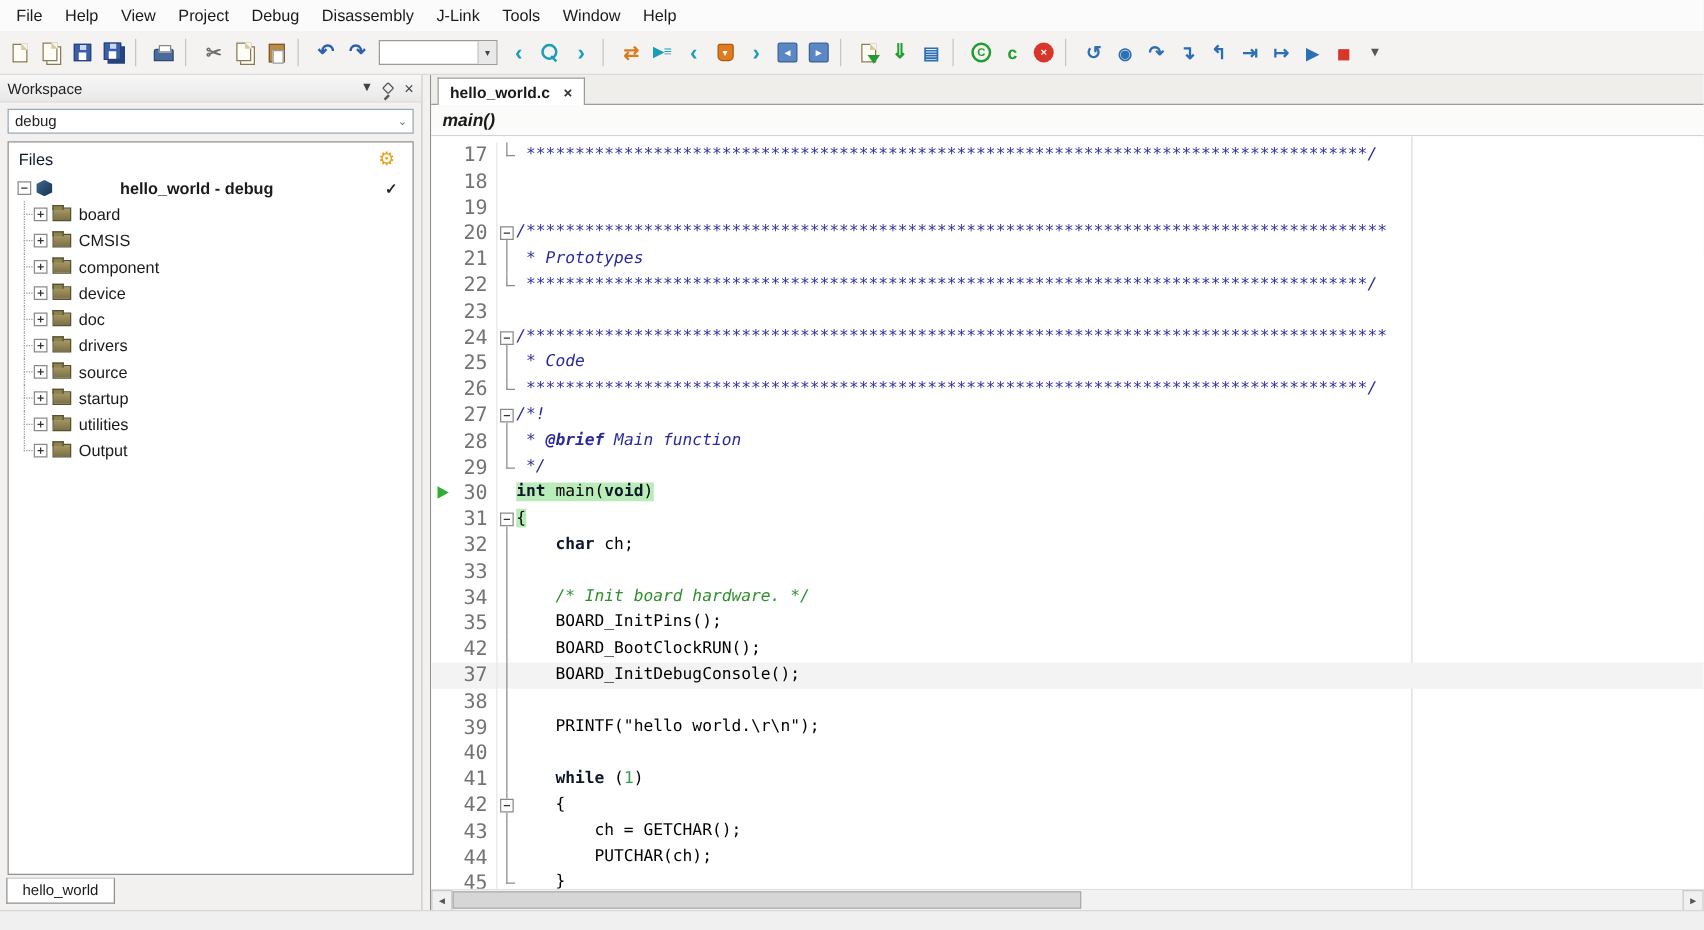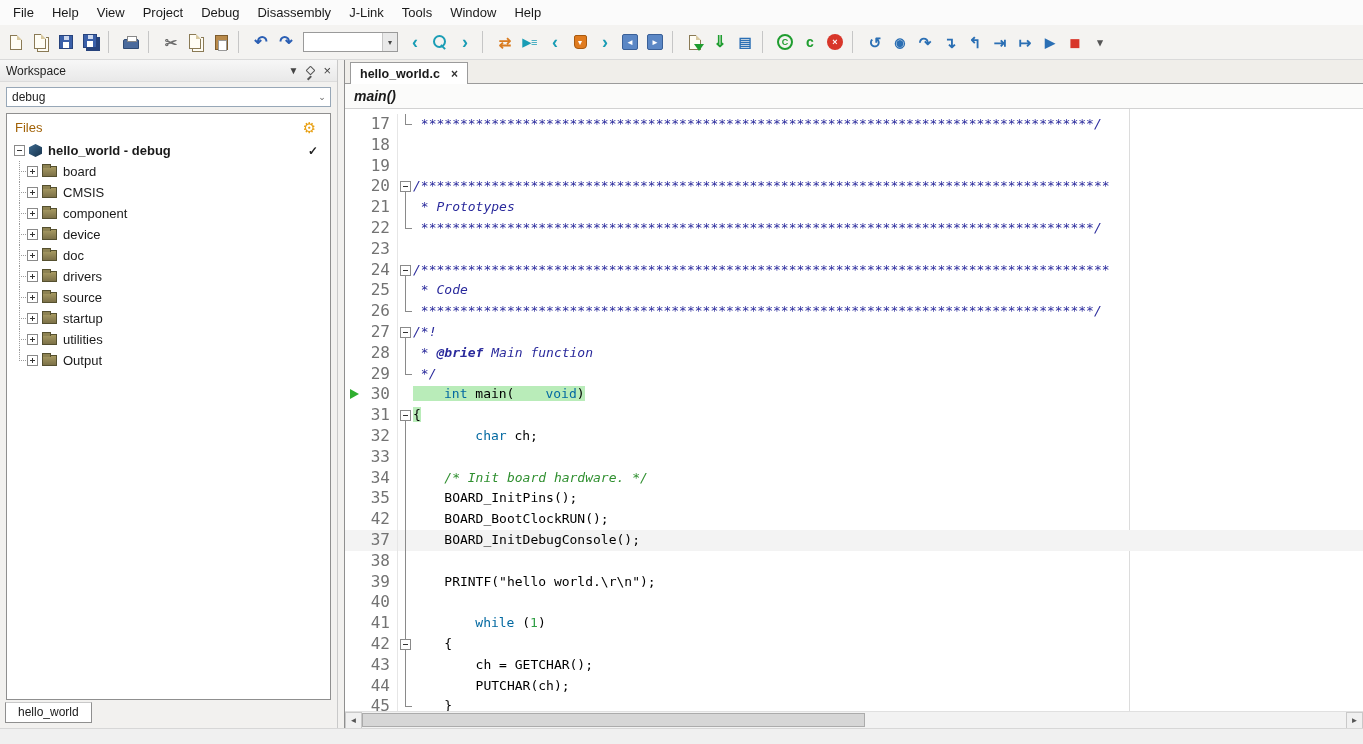--- a/index.html
+++ b/index.html
@@ -48,35 +48,35 @@
   #ws-title { font-size:12px; color:#222; }
   #ws-hicons { margin-left:auto; display:flex; align-items:center; gap:9px; }
   .wsh { font-size:10px; color:#444; line-height:1; }
   .pin { width:7px; height:7px; border:1.5px solid #555; border-radius:1px; transform:rotate(45deg); position:relative; display:inline-block; }
   .pin::after { content:''; position:absolute; left:6px; top:6px; width:1.5px; height:5px; background:#555; }
   #ws-combo { height:20px; margin:5px 6px 6px 6px; border:1px solid #97a7b7; background:#fff; display:flex; align-items:center; }
   #ws-combo .cval { flex:1; font-size:12px; padding-left:5px; color:#222; }
   #ws-combo .cbtn { width:16px; font-size:9px; color:#666; text-align:center; }
   #files-box { flex:1; margin:0 6px; border:1px solid #8f8f8f; background:#fff; display:flex; flex-direction:column; overflow:hidden; }
   #files-header { height:26px; display:flex; align-items:center; padding:0 14px 0 8px; }
-  #files-label { font-size:13px; color:#a16207; }
+  #files-label { font-size:13px; color:#0f172a; }
   #gear { margin-left:auto; color:#e8a013; font-size:15px; line-height:1; }
   .trow { height:21px; display:flex; align-items:center; font-size:13px; padding-left:7px; white-space:nowrap; }
   .texp { width:11px; height:11px; border:1px solid #8a8a8a; background:#fff; position:relative; flex:none; }
   .texp::before { content:''; position:absolute; left:2px; right:2px; top:4px; height:1px; background:#333; }
   .texp.plus::after { content:''; position:absolute; top:2px; bottom:2px; left:4px; width:1px; background:#333; }
   .tguide { width:13px; height:21px; position:relative; flex:none; }
   .tguide::before { content:''; position:absolute; left:5px; top:0; bottom:0; border-left:1px dotted #9a9a9a; }
   .tguide::after { content:''; position:absolute; left:5px; top:10px; width:7px; border-top:1px dotted #9a9a9a; }
   .tguide.last::before { bottom:10px; }
   .thex { width:13px; height:13px; margin:0 5px 0 4px; background:linear-gradient(135deg,#3d6a8f,#16324c); clip-path:polygon(50% 0,100% 25%,100% 75%,50% 100%,0 75%,0 25%); flex:none; }
   .tfolder { width:15px; height:11px; margin:0 5px 0 4px; background:linear-gradient(#a79a62,#7c7148); border:1px solid #55502f; position:relative; flex:none; }
   .tfolder::before { content:''; position:absolute; left:-1px; top:-3px; width:7px; height:3px; background:#8d8252; border:1px solid #55502f; border-bottom:none; }
   .tlabel { padding-left:1px; }
-  .tlabel.b { font-weight:bold; }
+  .tlabel.b { font-weight:bold;margin-left:48px; }
   .tcheck { margin-left:auto; margin-right:12px; font-size:12px; font-weight:bold; color:#222; }
   #ws-bottom { height:28px; padding:2px 0 0 5px; }
   .ws-tab { display:inline-block; background:#fff; border:1px solid #8f8f8f; border-top-color:#c9c9c9; padding:2px 12px 3px 12px; font-size:12px; }
 
   
   #tabbar { height:24px; background:#f0eeea; border-bottom:1px solid #9b9b9b; display:flex; align-items:flex-end; padding-left:5px; flex:none; }
   .etab { height:22px; background:#fff; border:1px solid #9b9b9b; border-bottom:none; margin-bottom:-1px; display:flex; align-items:center; padding:0 9px; gap:11px; }
   .etab .elabel { font-size:12.5px; font-weight:bold; }
   .etab .eclose { font-size:12px; font-weight:bold; color:#333; line-height:1; }
   #funcbar { height:25px; background:#fbfbfa; border-bottom:1px solid #d2d2d2; display:flex; align-items:center; padding-left:9px; font-size:14px; font-weight:bold; flex:none;font-style:italic; }
@@ -96,21 +96,21 @@
   .fold-box .vln { top:16px; bottom:0; }
   .fold-boxm .vln { top:16px; bottom:0; }
   .fold-boxm .vln2 { top:0; height:5px; }
   .fbox { position:absolute; left:2px; top:5px; width:11px; height:11px; border:1px solid #8a8a8a; background:#fff; }
   .fbox::after { content:''; position:absolute; left:2px; right:2px; top:4px; height:1px; background:#333; }
   .ctext { flex:1; white-space:pre; font-size:13px; line-height:20.8px; }
   .hlgreen { background:#b9ecb9; }
   .tk-nc { color:#2a2a9c; font-style:italic; }
   .tk-ncb { color:#2a2a9c; font-style:italic; font-weight:bold; }
   .tk-gc { color:#2f8f2f; font-style:italic; }
-  .tk-kw { color:#0369a1; font-weight:normal;padding-left:31px; }
+  .tk-kw { color:#0f172a; font-weight:bold; }
   .tk-num { color:#2f9e44; }
   .tk-pl { color:#000000; }
 
   #hscroll { height:17px; flex:none; display:flex; background:#f2f2f2; border-top:1px solid #e0e0e0; }
   .sbtn { width:17px; height:17px; flex:none; background:#f0f0f0; border:1px solid #c9c9c9; display:flex; align-items:center; justify-content:center; font-size:8px; color:#555; }
   #strack { flex:1; position:relative; }
   #sthumb { position:absolute; left:0; top:1px; bottom:1px; width:503px; background:#d6d6d6; border:1px solid #ababab; }
 
   #statusbar { height:16px; flex:none; background:#f0f0f0; border-top:1px solid #d7d7d7; }
 </style>

